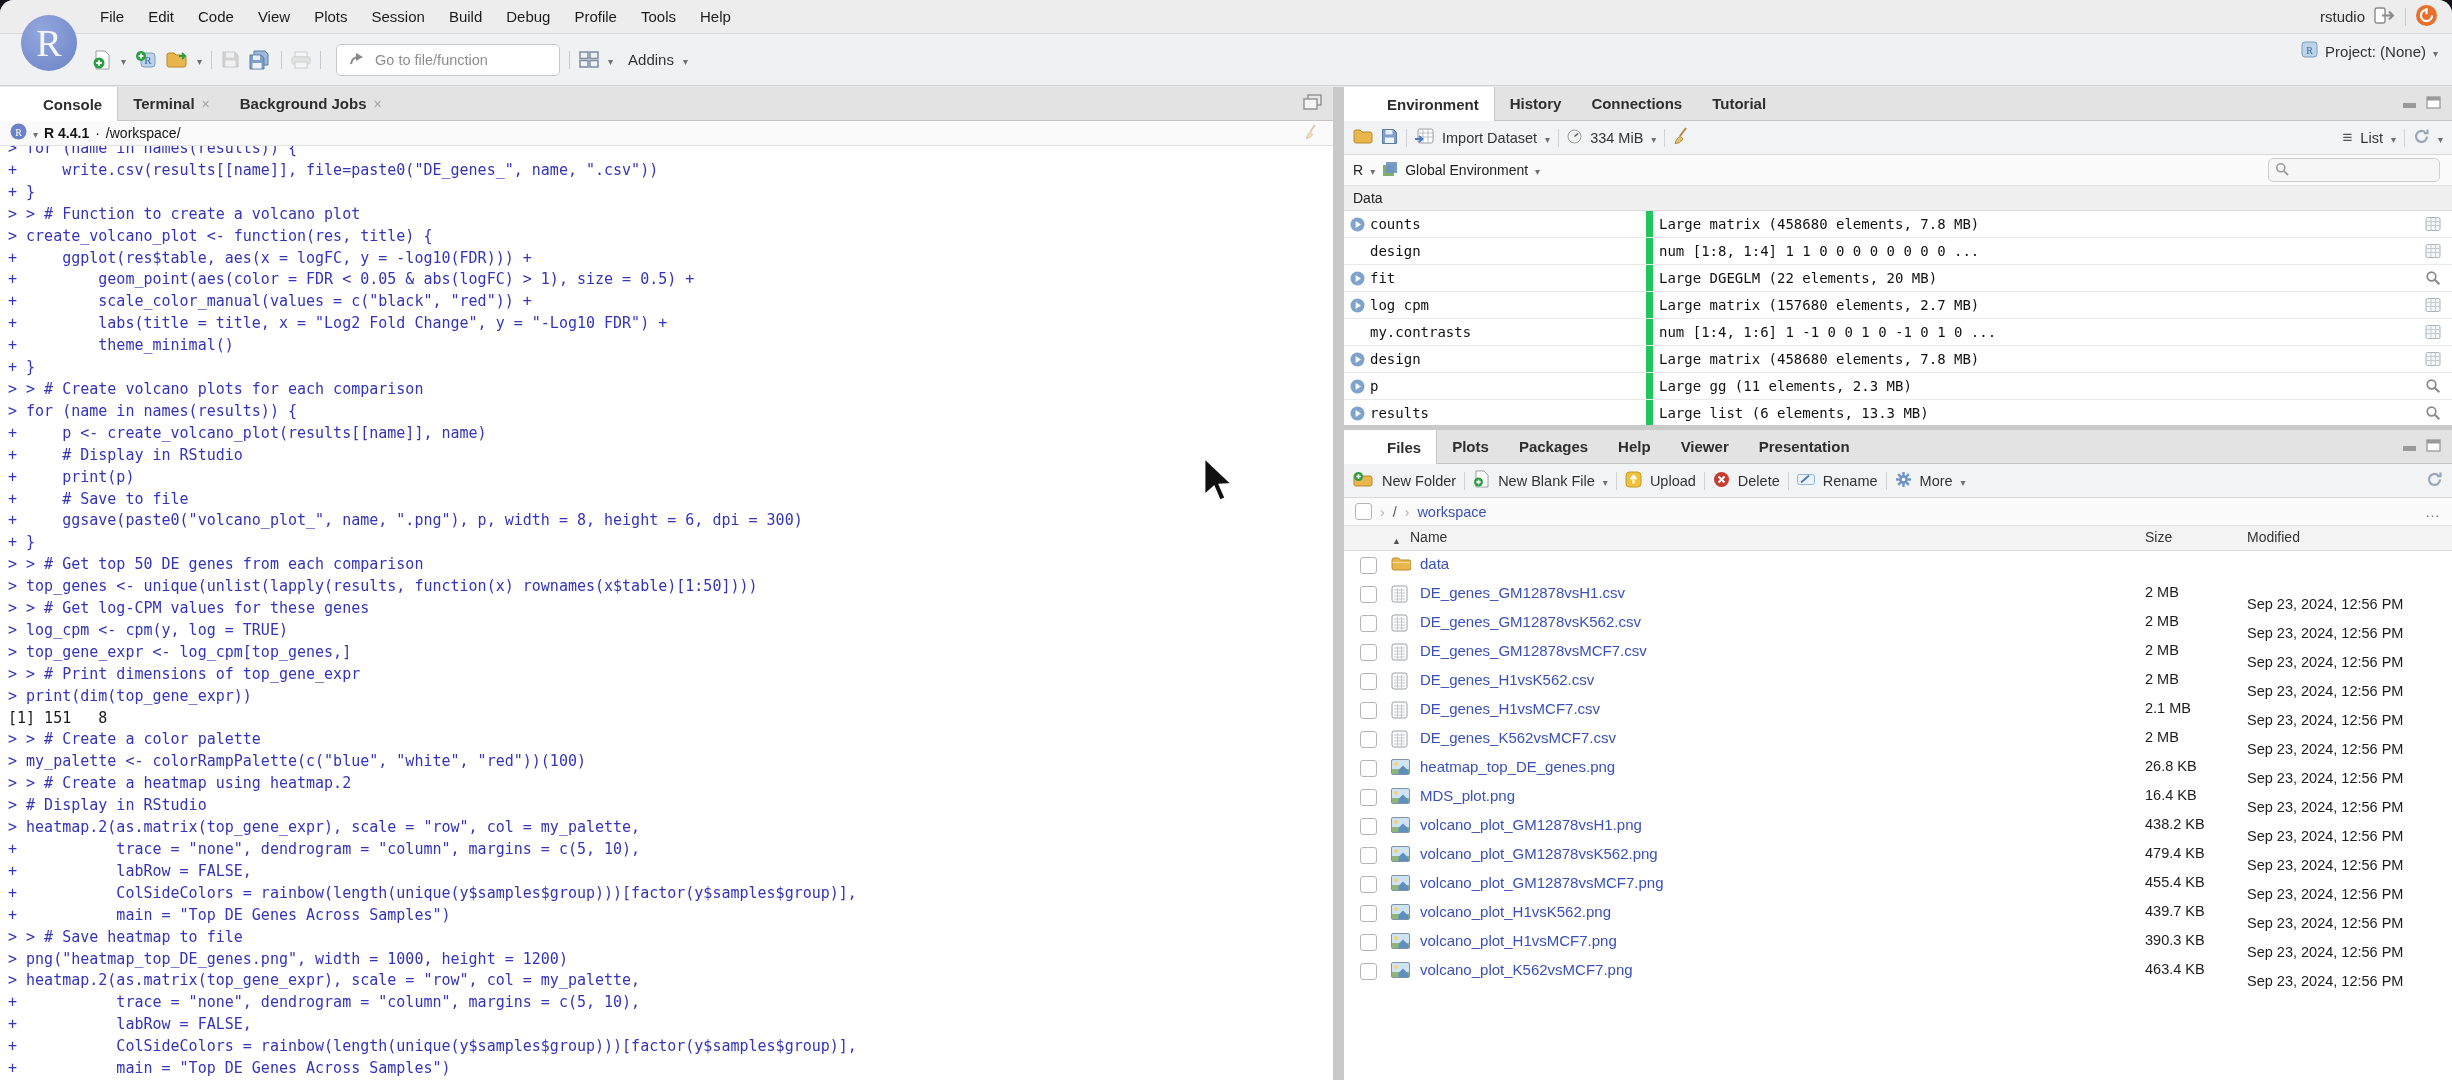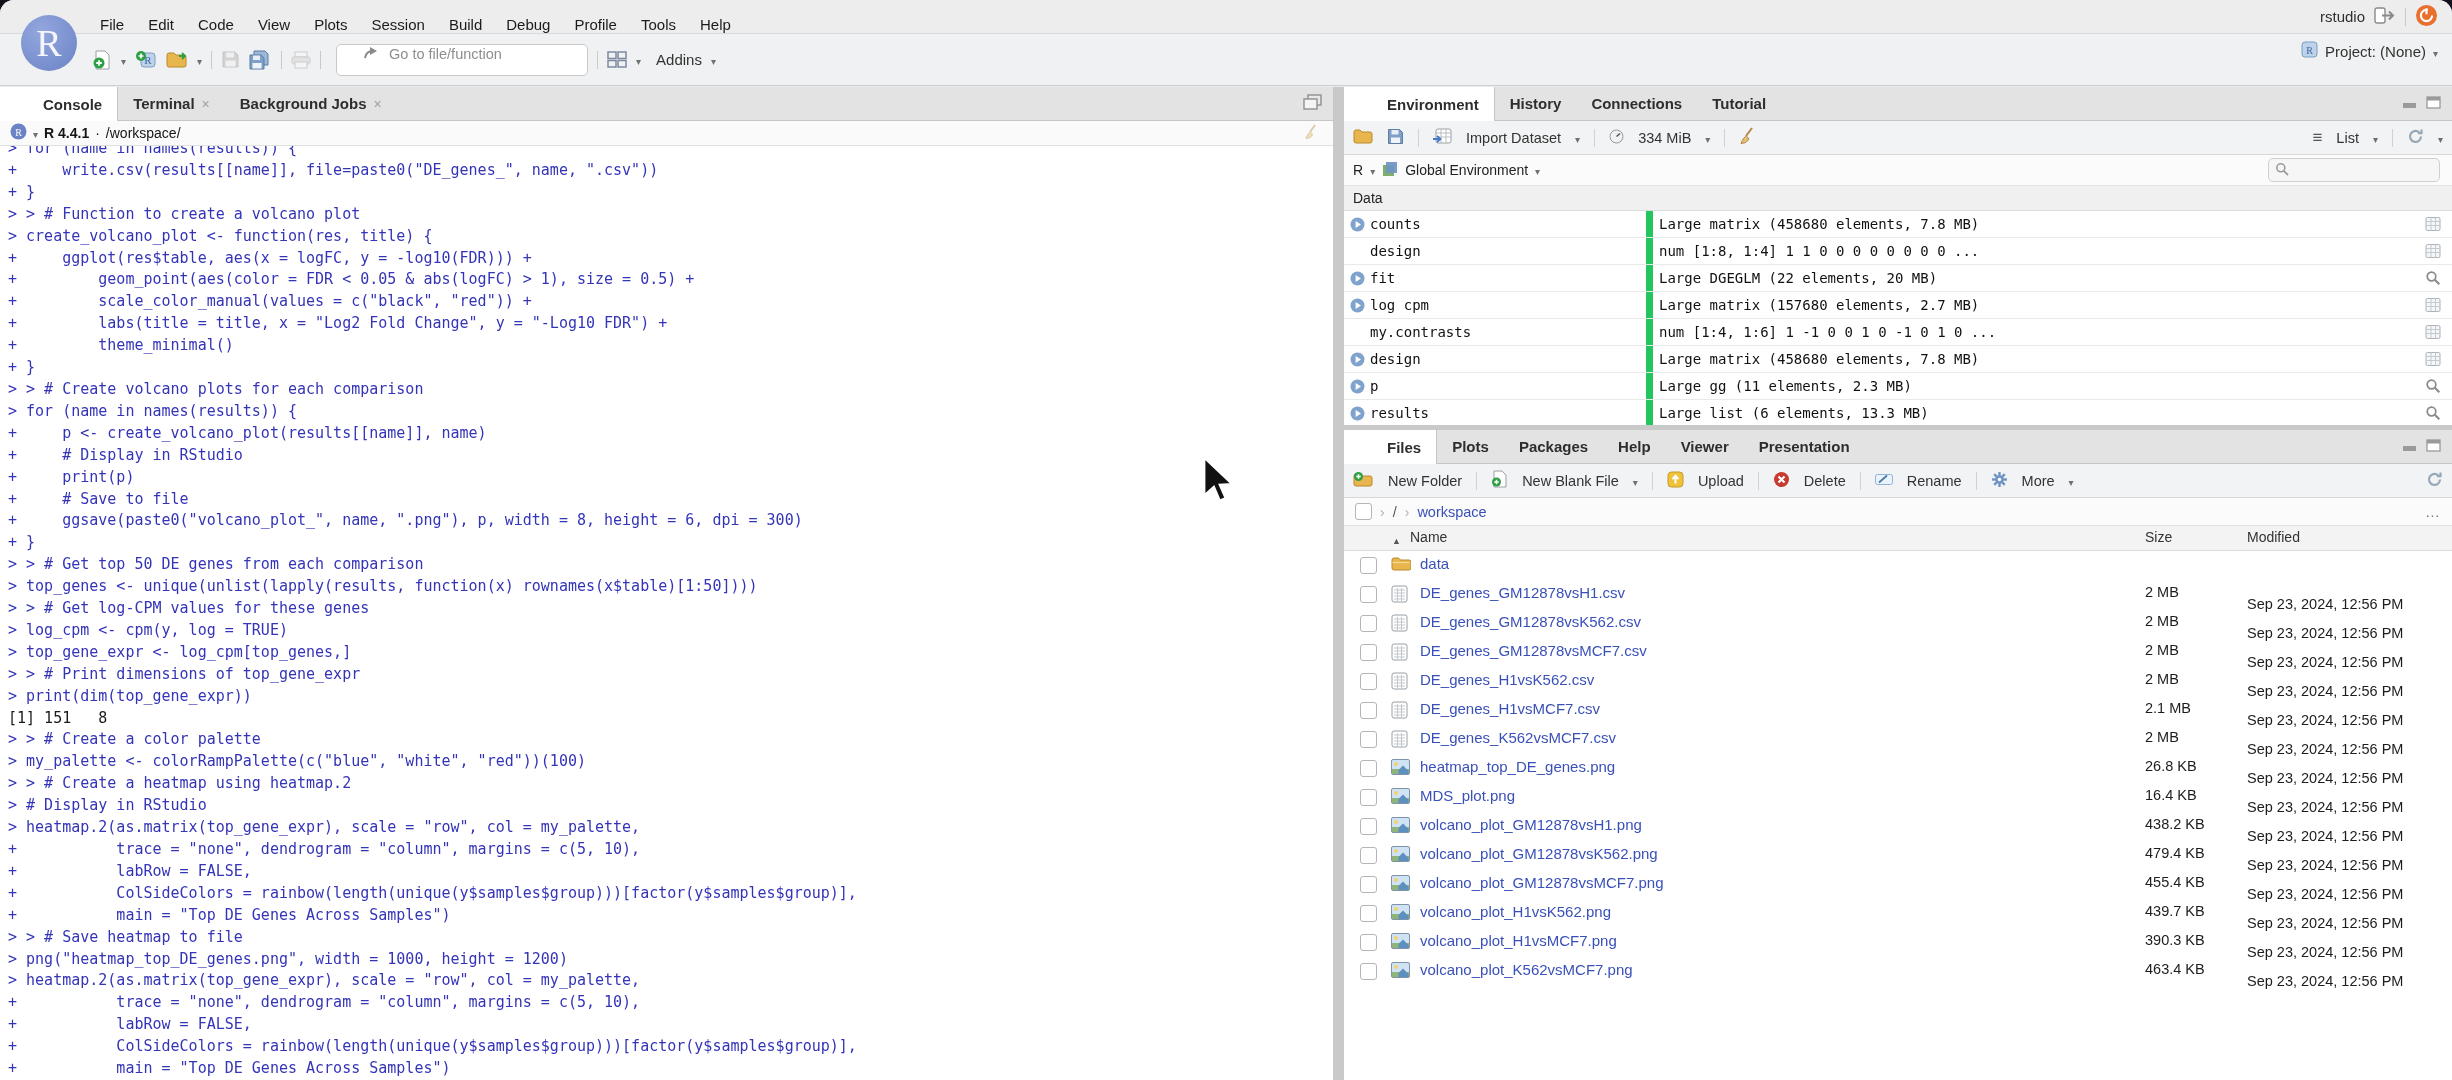--- a/index.html
+++ b/index.html
@@ -2,38 +2,38 @@
 <html><head>
 <meta charset="utf-8">
 <style>
   html,body{margin:0;padding:0;}
   body{width:2452px;height:1080px;background:#14111c;overflow:hidden;
        font-family:"Liberation Sans",sans-serif;-webkit-font-smoothing:antialiased;position:relative;}
   .window{position:absolute;left:0;top:0;width:2452px;height:1080px;background:#ececec;
           border-radius:14px 14px 0 0;overflow:hidden;}
   
   .menubar{position:absolute;left:0;top:0;right:0;height:33px;background:#ededee;border-bottom:1px solid #d9d9d9;}
-  .menu-items{position:absolute;left:100px;top:8px;height:33px;display:flex;align-items:center;gap:24px;
+  .menu-items{position:absolute;left:100px;top:0;height:33px;display:flex;align-items:center;gap:24px;
               font-size:15px;color:#1b1b1b;}
   .menu-item{cursor:default;}
   .menubar-right{position:absolute;right:14px;top:0;height:33px;display:flex;align-items:center;gap:9px;
                  font-size:15px;color:#2f2f2f;}
   .vsep{width:1px;height:18px;background:#c9c9c9;}
   .app-logo{position:absolute;left:21px;top:15px;width:56px;height:56px;border-radius:50%;z-index:40;
             background:radial-gradient(circle at 36% 30%,#93a7de,#6b83c6);
             display:flex;align-items:center;justify-content:center;
             color:#f4f6fc;font-family:"Liberation Serif",serif;font-size:38px;}
   
   .toolbar{position:absolute;left:0;top:34px;right:0;height:52px;background:#f0f1f2;border-bottom:1px solid #cfcfcf;
            display:flex;align-items:center;padding-left:92px;box-sizing:border-box;gap:9px;font-size:15px;color:#333;}
   .tbtn{display:flex;align-items:center;gap:4px;}
   .disabled{opacity:.35;filter:grayscale(1);}
   .caret::after{content:"▾";font-size:10px;color:#707070;}
   .goto-box{width:196px;height:30px;background:#fff;border:1px solid #c8c8c8;border-radius:5px;
-            display:flex;align-items:flex-start;gap:8px;padding:0 27px;margin-left:6px;}
+            display:flex;align-items:center;gap:8px;padding:0 13px;margin-left:6px;}
   .goto-input{border:none;outline:none;background:transparent;font:inherit;font-size:14.5px;color:#444;width:140px;}
   .goto-input::placeholder{color:#8e8e8e;}
   .project-btn{position:absolute;right:14px;top:41px;display:flex;align-items:center;gap:7px;font-size:15px;color:#333;}
   
   .main{position:absolute;top:87px;left:0;right:0;bottom:0;display:flex;}
   .left-pane{width:1333px;background:#fff;display:flex;flex-direction:column;position:relative;}
   .v-gap{width:11px;background:#c9c9c9;}
   .right-col{width:1108px;display:flex;flex-direction:column;}
   .h-gap{height:5px;background:#c9c9c9;}
   
@@ -47,21 +47,21 @@
   .console-meta{height:24px;background:#fafafa;border-bottom:1px solid #e0e0e0;display:flex;align-items:center;
                 gap:6px;padding:0 10px;font-size:14px;color:#151515;flex:none;position:relative;}
   .rv{font-weight:600;}
   .console-scroll{flex:1;overflow:hidden;position:relative;background:#fff;}
   .console-content{position:absolute;left:8px;top:-8px;right:0;
       font-family:"DejaVu Sans Mono",monospace;font-size:15px;line-height:21.9px;
       color:#3434b8;white-space:pre;}
   .console-line.output{color:#1a1a1a;}
   
   .pane-toolbar{height:33px;background:#f2f3f4;border-bottom:1px solid #d8d8d8;display:flex;align-items:center;
-                padding:0 9px;gap:14px;font-size:14.5px;color:#333;flex:none;}
+                padding:0 9px;gap:8px;font-size:14.5px;color:#333;flex:none;}
   .tool-sep{width:1px;height:18px;background:#d2d2d2;}
   .push{margin-left:auto;}
   .glyph-list::before{content:"≡";font-size:17px;color:#555;}
   
   .env-pane{height:338px;display:flex;flex-direction:column;background:#fff;flex:none;}
   .env-scope{height:30px;background:#fbfbfb;border-bottom:1px solid #e4e4e4;display:flex;align-items:center;
              gap:7px;padding:0 9px;font-size:14px;color:#222;position:relative;flex:none;}
   .env-search{position:absolute;right:12px;top:3px;width:158px;height:22px;border:1px solid #cfcfcf;border-radius:5px;
               background:#f6f6f6;display:flex;align-items:center;padding:0 6px;gap:5px;}
   .env-search input{border:none;outline:none;background:transparent;width:120px;font:inherit;font-size:13px;}

